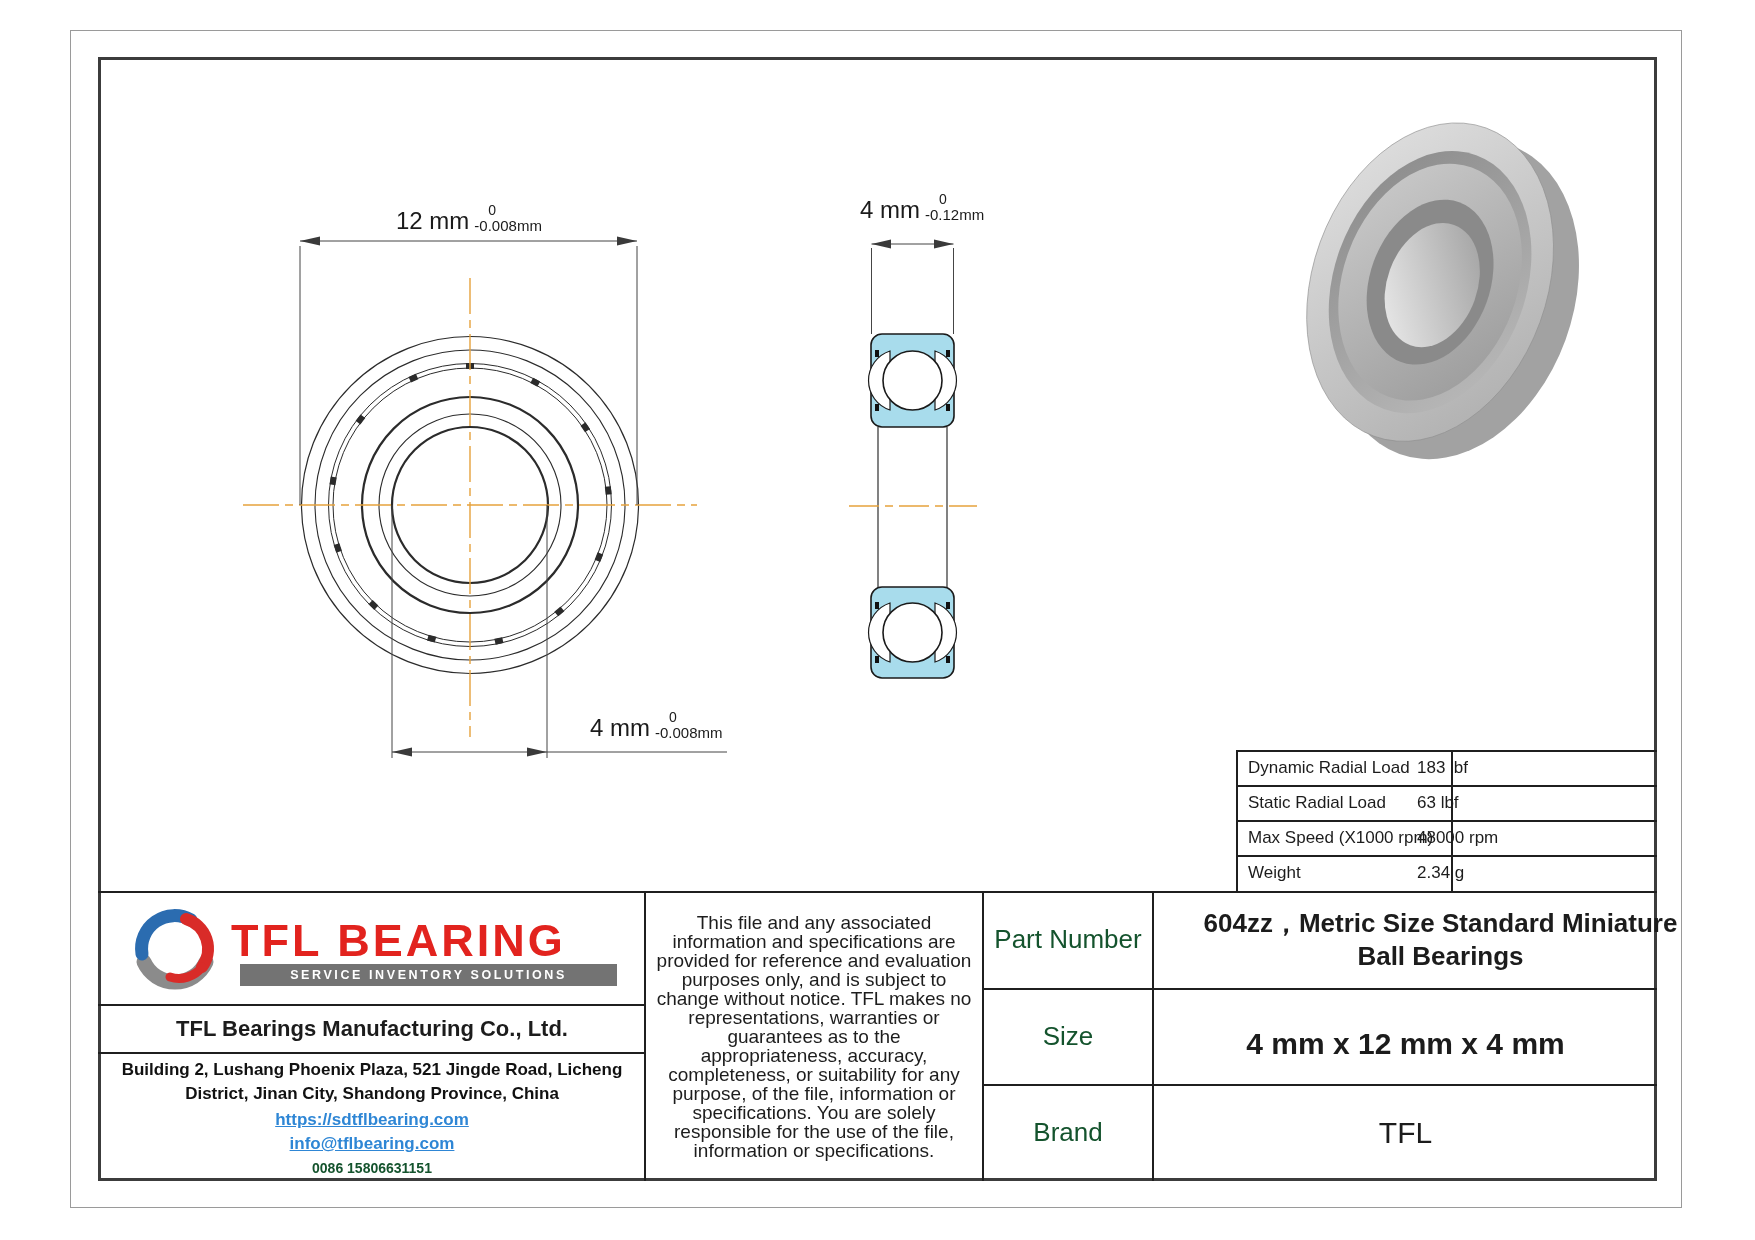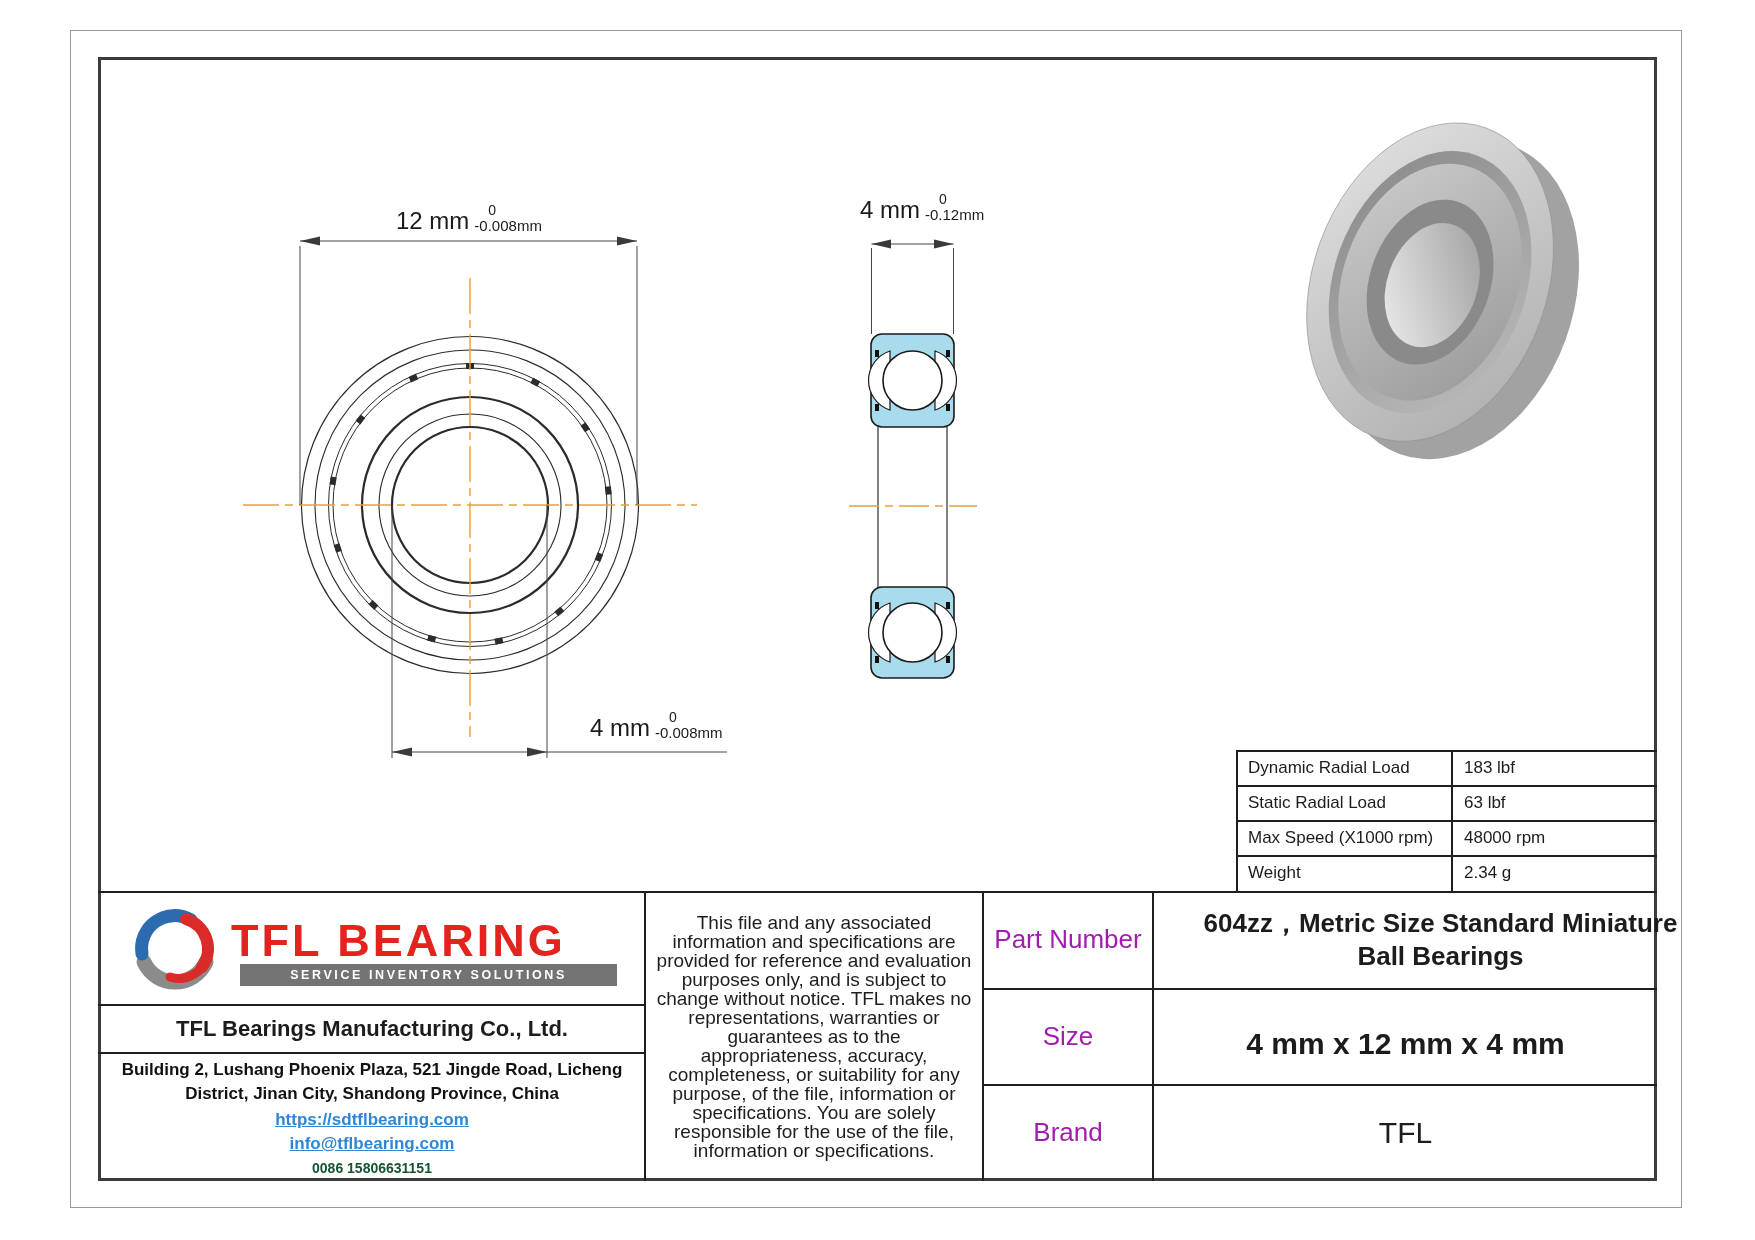--- a/index.html
+++ b/index.html
@@ -11,24 +11,24 @@
   .outer-frame { left:70px; top:30px; width:1612px; height:1178px; border:1px solid #9a9a9a; }
   .inner-frame { left:98px; top:57px; width:1559px; height:1124px; border:3px solid #3c3c3c; }
   
   .dim { display:flex; align-items:flex-end; white-space:nowrap; }
   .dim-main { font-size:24px; line-height:1; color:#1b1b1b; }
   .tol { display:flex; flex-direction:column; margin-left:5px; line-height:1.05; color:#1b1b1b; }
   .tol-u { font-size:14px; padding-left:14px; }
   .tol-l { font-size:15px; }
   
   .spec-label { position:absolute; left:1248px; width:200px; height:35px; line-height:35px; font-size:17px; }
-  .spec-value { position:absolute; left:1464px; width:190px; height:33px; line-height:35px; font-size:17px; }
+  .spec-value { position:absolute; left:1417px; width:190px; height:33px; line-height:35px; font-size:17px; }
   
   .cell-center { display:flex; align-items:center; justify-content:center; text-align:center; }
-  .tb-label { font-size:26px; color:#a21caf; }
+  .tb-label { font-size:26px; color:#14532d; }
   .disclaimer { font-size:19px; line-height:19px; text-align:center; color:#1d1d1d; }
   .pn-value   { font-size:26px; font-weight:bold; line-height:1.25;margin-left:35px; }
   .size-value { font-size:30px; font-weight:bold;margin-top:8px; }
   .brand-value{ font-size:30px; }
   
   .wordmark { font-size:45px; font-weight:bold; letter-spacing:3px; color:#e2231e; line-height:1; }
   .banner { background:#737373; color:#ffffff; font-size:12.5px; font-weight:bold;
             letter-spacing:2.6px; text-align:center; line-height:22px; }
   .company-name { font-size:22px; font-weight:bold; text-align:center; }
   .addr  { font-size:17px; font-weight:bold; text-align:center; line-height:24px; color:#111; }

